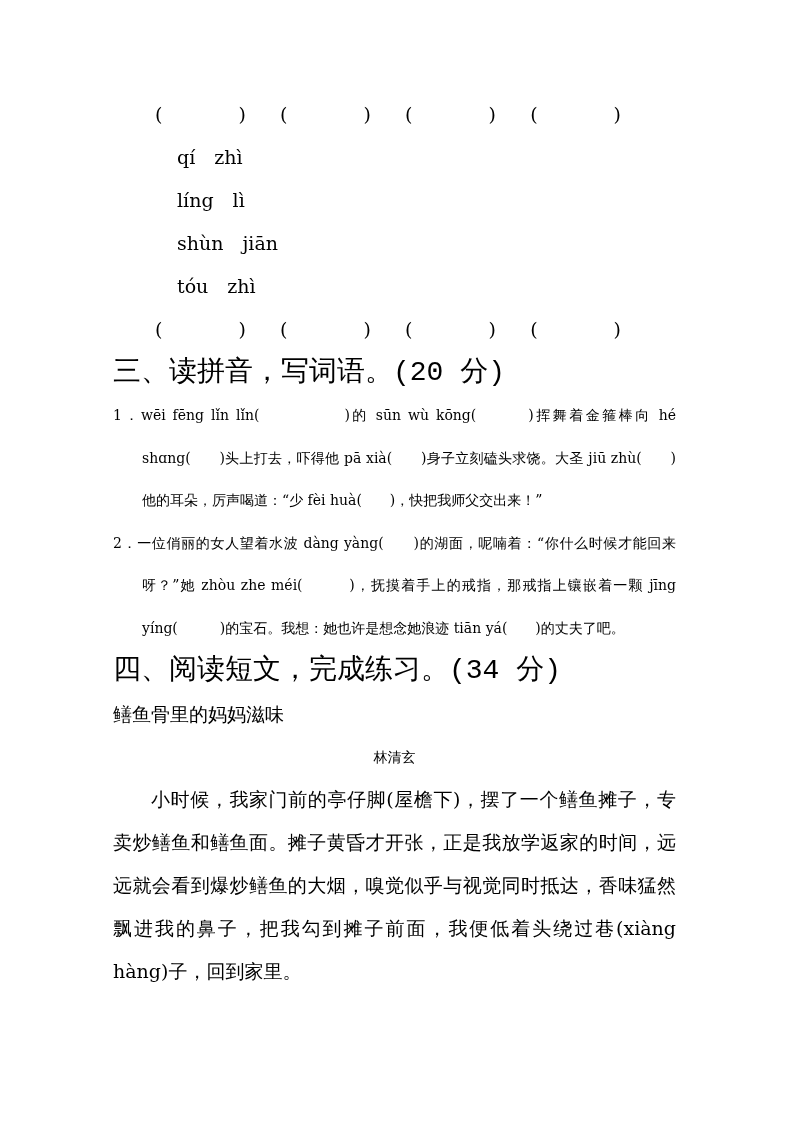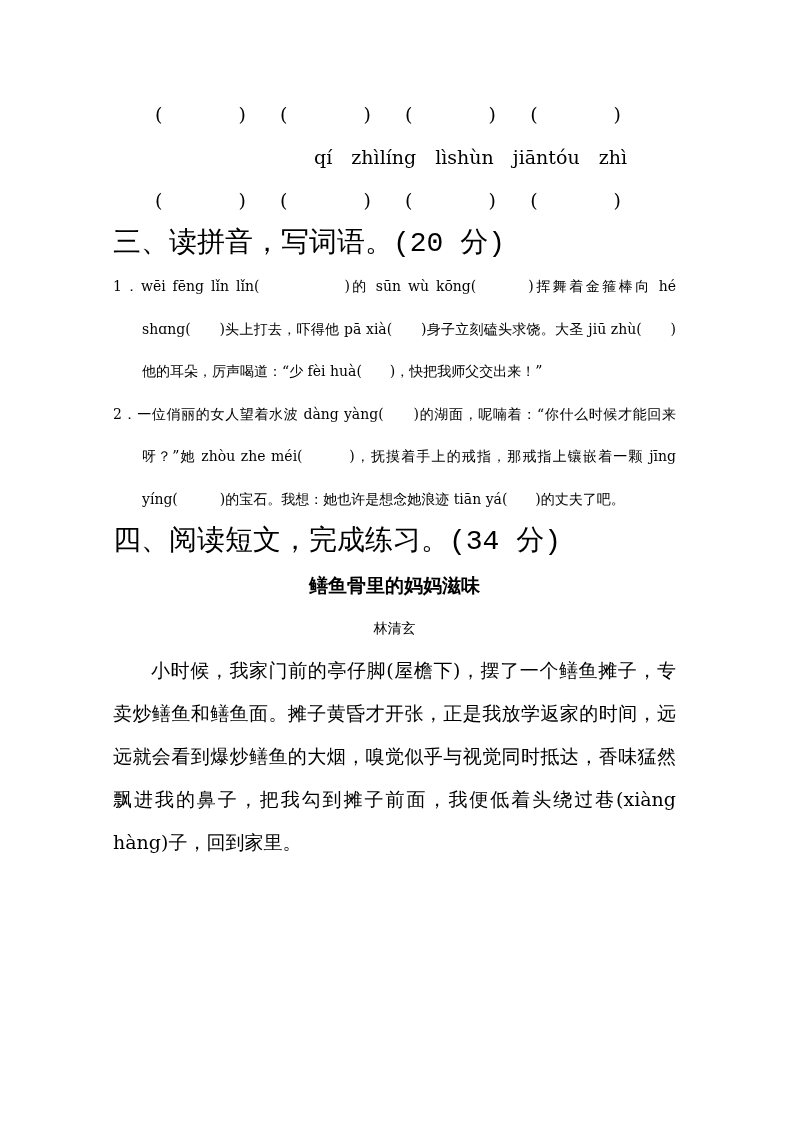--- a/index.html
+++ b/index.html
@@ -21,48 +21,48 @@
     display: flex;
     justify-content: space-between;
     margin-left: 42px;
     width: 466px;
     font-size: 19px;
     line-height: 43px;
     white-space: pre;
   }
   .pinyin-row {
     display: flex;
-    justify-content: flex-end;
+    justify-content: space-between;
     margin-left: 64px;
     width: 450px;
     font-size: 19px;
     line-height: 43px;
     white-space: pre;
+    flex-direction: column;
   }
   
   .heading {
     font-size: 28px;
     line-height: 43px;
     font-weight: normal;
     font-family: Liberation Mono, monospace;
   }
   
   .q-item {
     font-size: 14px;
     line-height: 42.5px;
     text-align: justify;
     padding-left: 29px;
     text-indent: -29px;
   }
   .q-num { white-space: pre; }
   
   .passage-title {
     font-size: 19px;
-    font-weight: bold;
-    text-align: center;
+    font-weight: normal;
     line-height: 44px;
   }
   .passage-author {
     font-size: 14px;
     font-weight: normal;
     text-align: center;
     line-height: 42px;
   }
   .passage-para {
     font-size: 19px;

